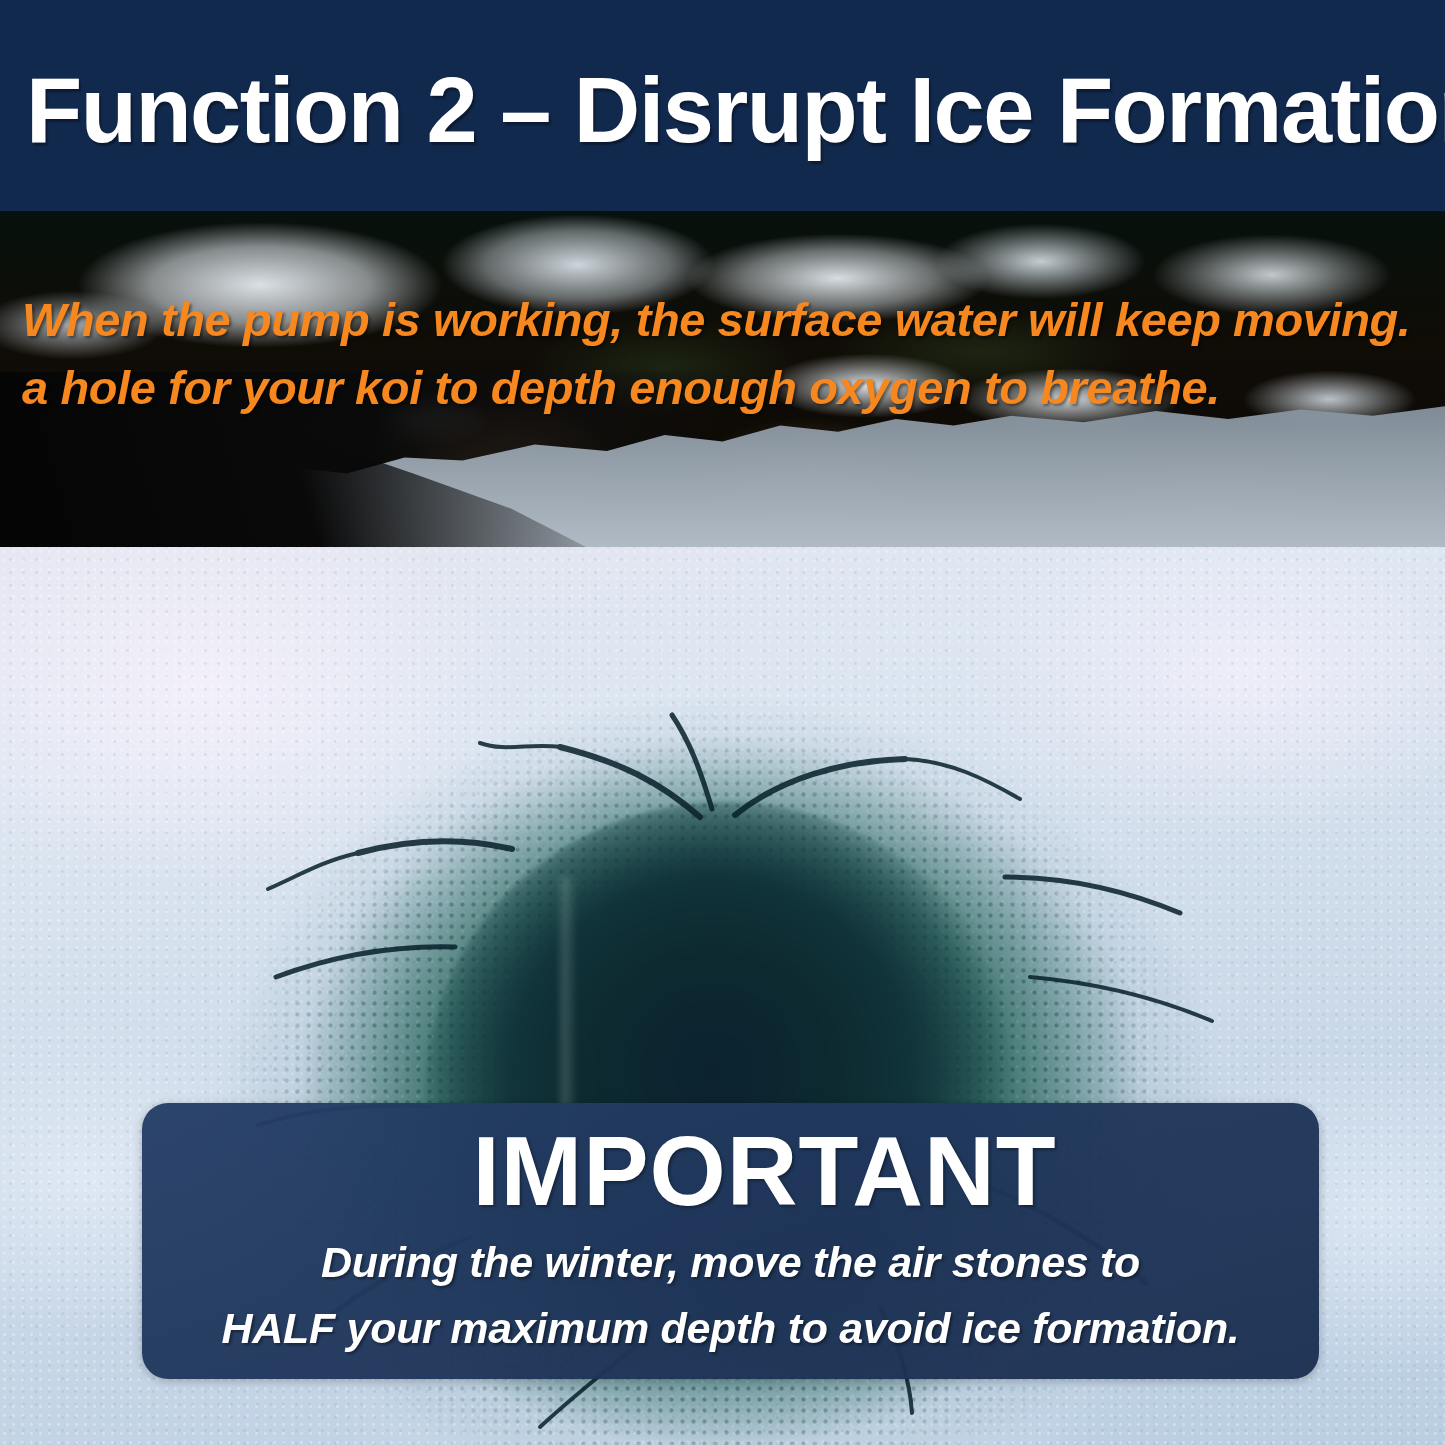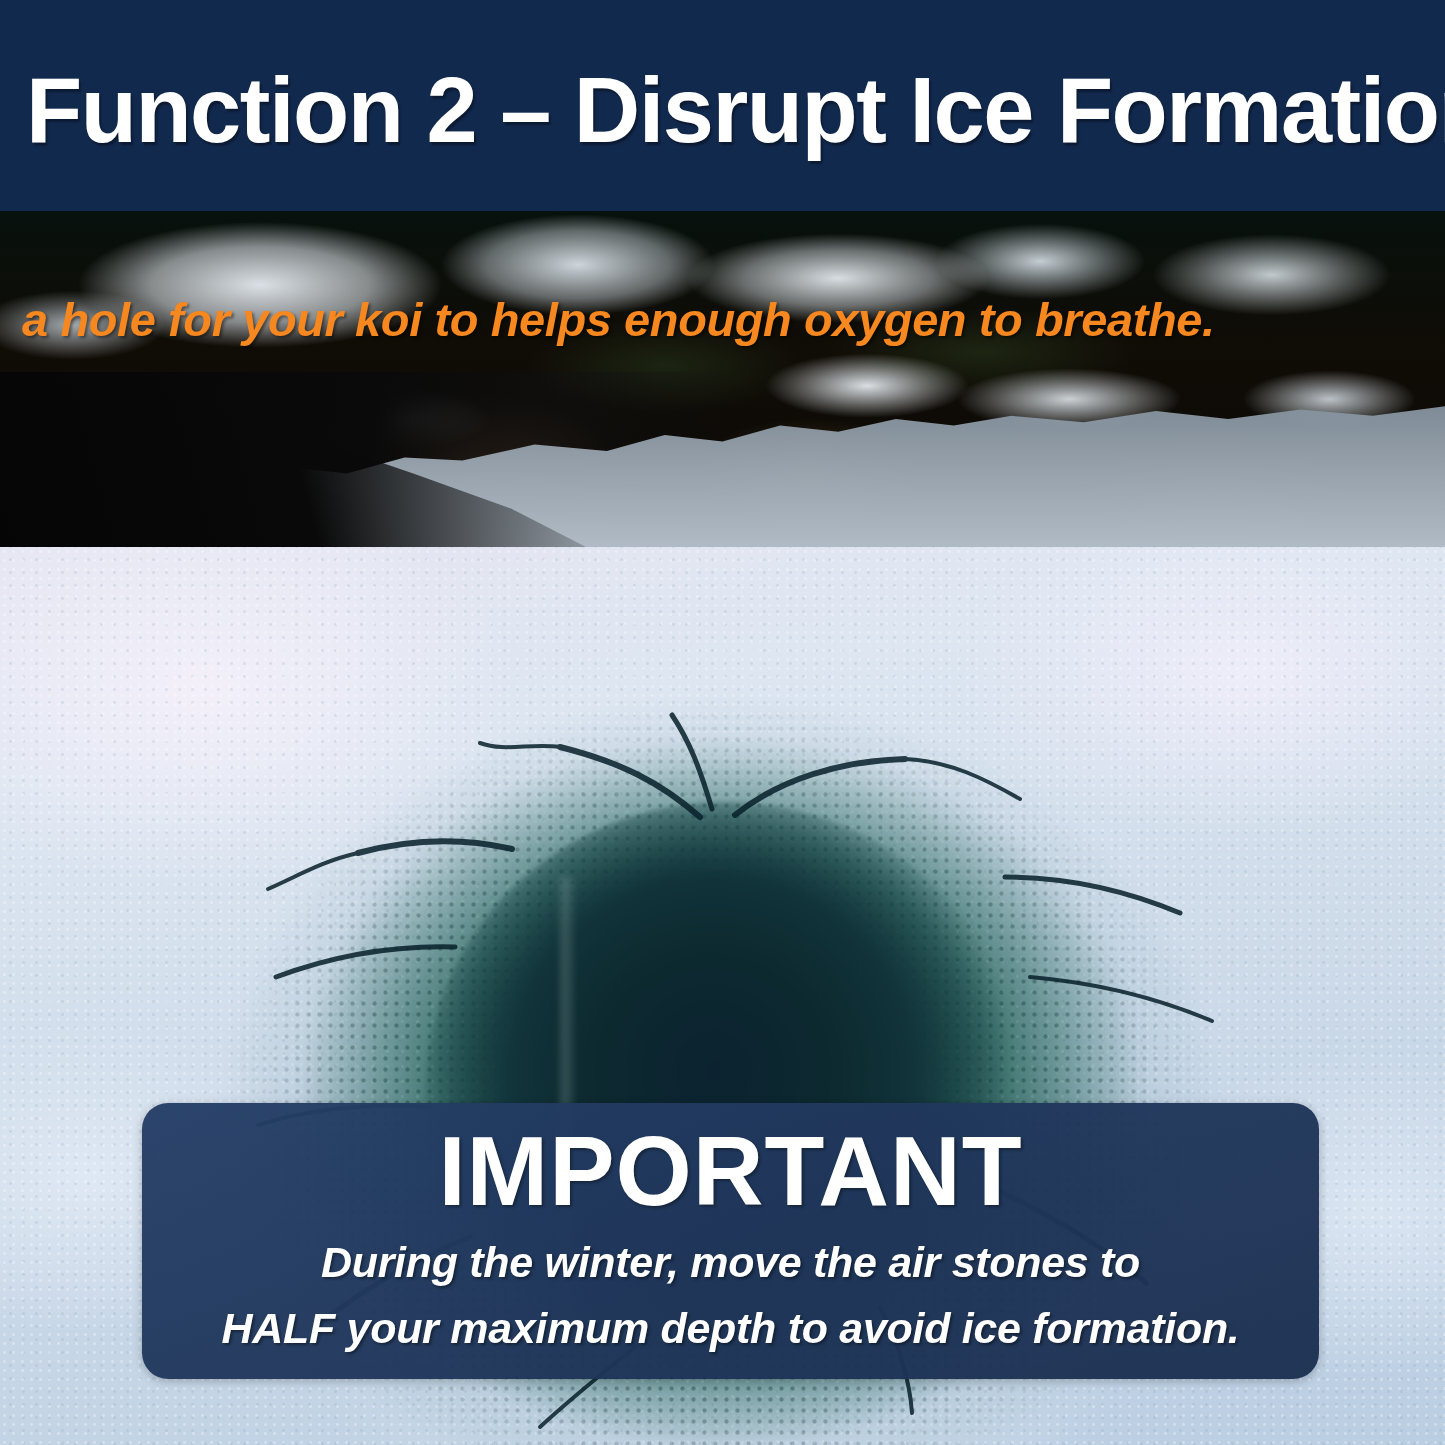--- a/index.html
+++ b/index.html
@@ -216,20 +216,21 @@
     position:absolute;
     left:0; top:16px;
     width:1177px;
     text-align:center;
     font-size:98px;
     line-height:104px;
     font-weight:bold;
     letter-spacing:1px;
     color:#ffffff;
     text-shadow:2px 2px 3px rgba(0,0,0,.35);
+    padding-left:34px;
   }
   .important-line{
     position:absolute;
     left:0;
     width:1177px;
     text-align:center;
     font-size:43px;
     line-height:52px;
     font-weight:bold;
     font-style:italic;
@@ -250,21 +251,22 @@
   </div>
 
   <div class="snow-photo">
     <div class="sky"></div>
     <div class="ground"></div>
     <div class="torn"></div>
     <div class="slate"></div>
     <div class="darkveil"></div>
 
     <div class="orange-copy">
-      <div>a hole for your koi to helps enough oxygen to breathe.</div>
+      <div>When the pump is working, the surface water will keep moving.</div>
+      <div>a hole for your koi to depth enough oxygen to breathe.</div>
     </div>
   </div>
 
   <div class="ice-photo">
     <div class="icebase"></div>
     <div class="frost"></div>
     <div class="ring-outer"></div>
     <div class="ring-speckle"></div>
     <div class="ring-green"></div>
     <div class="hole"></div>

